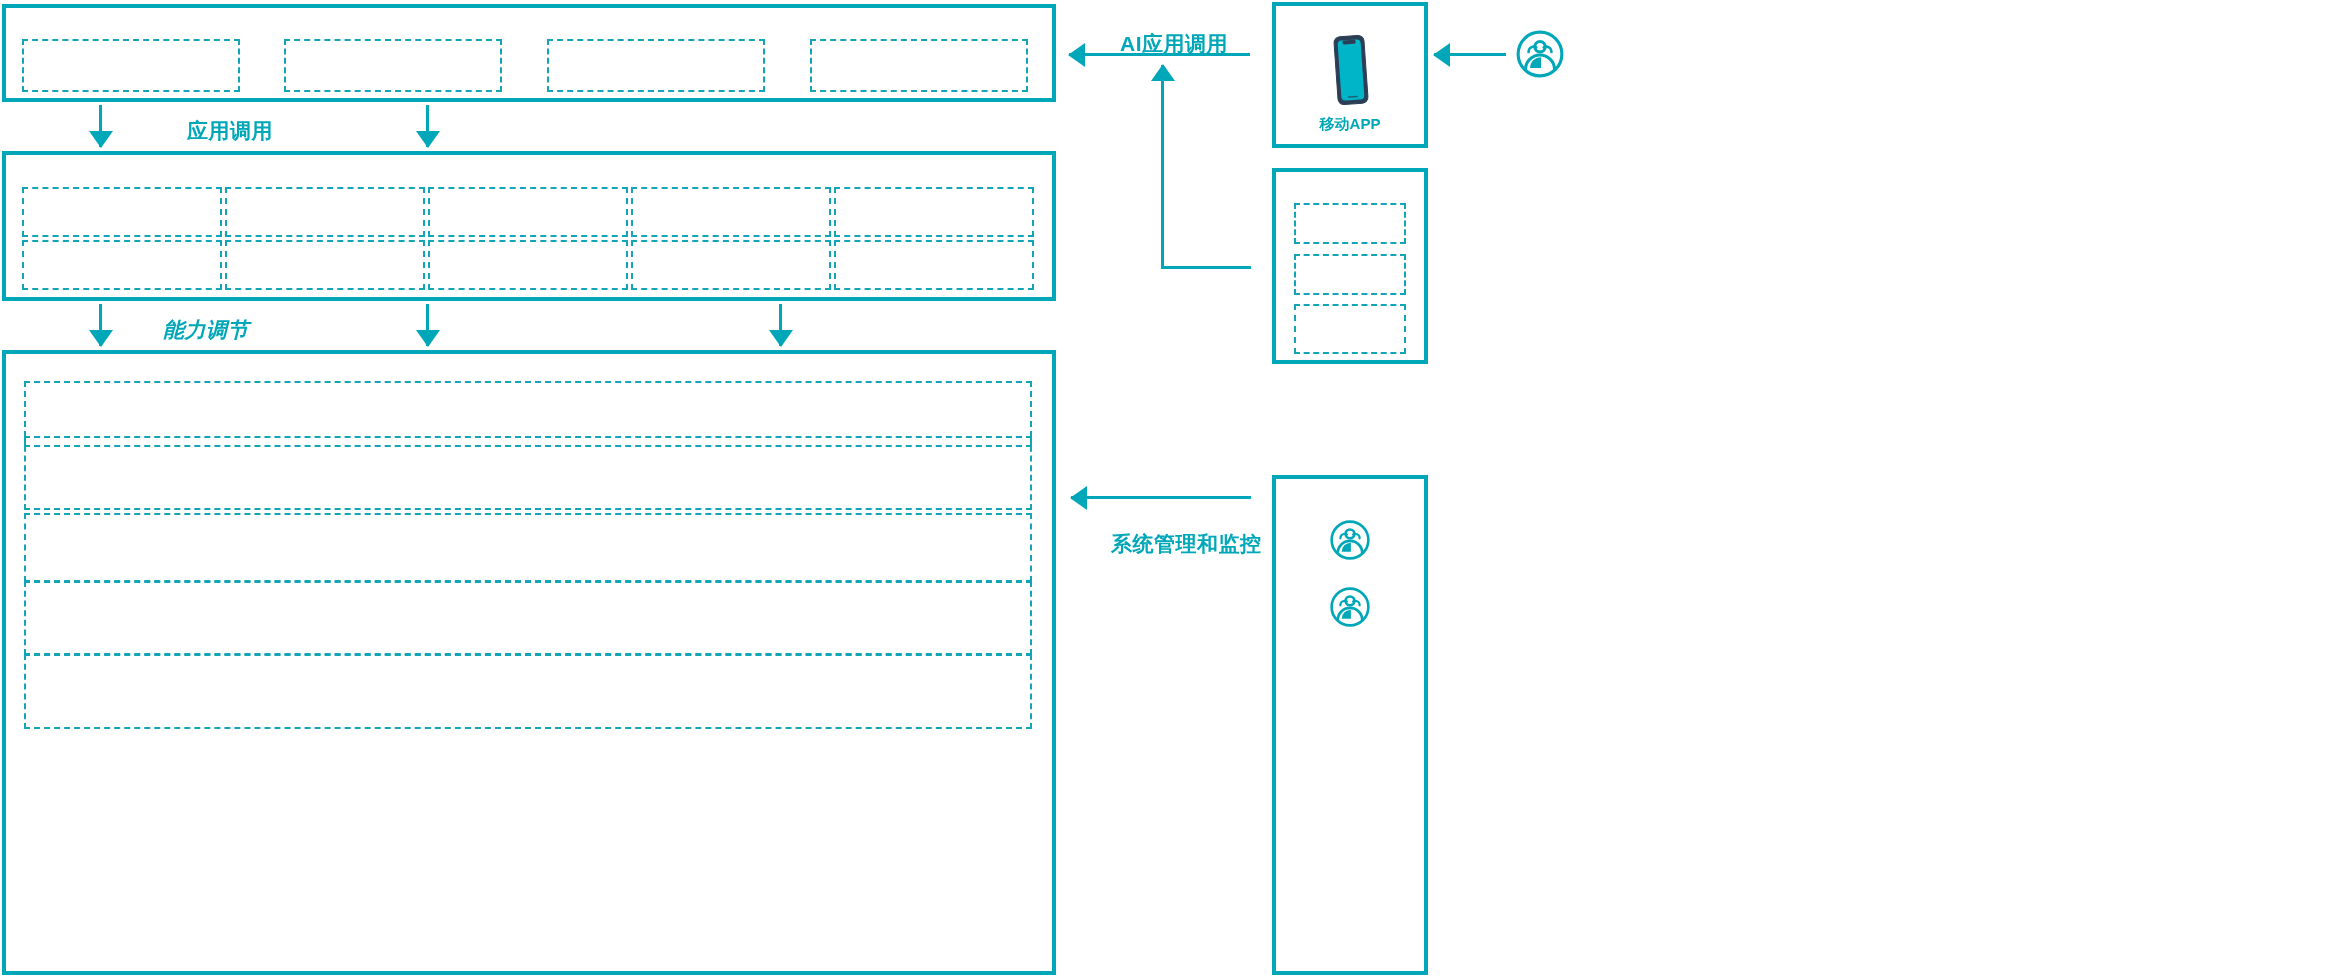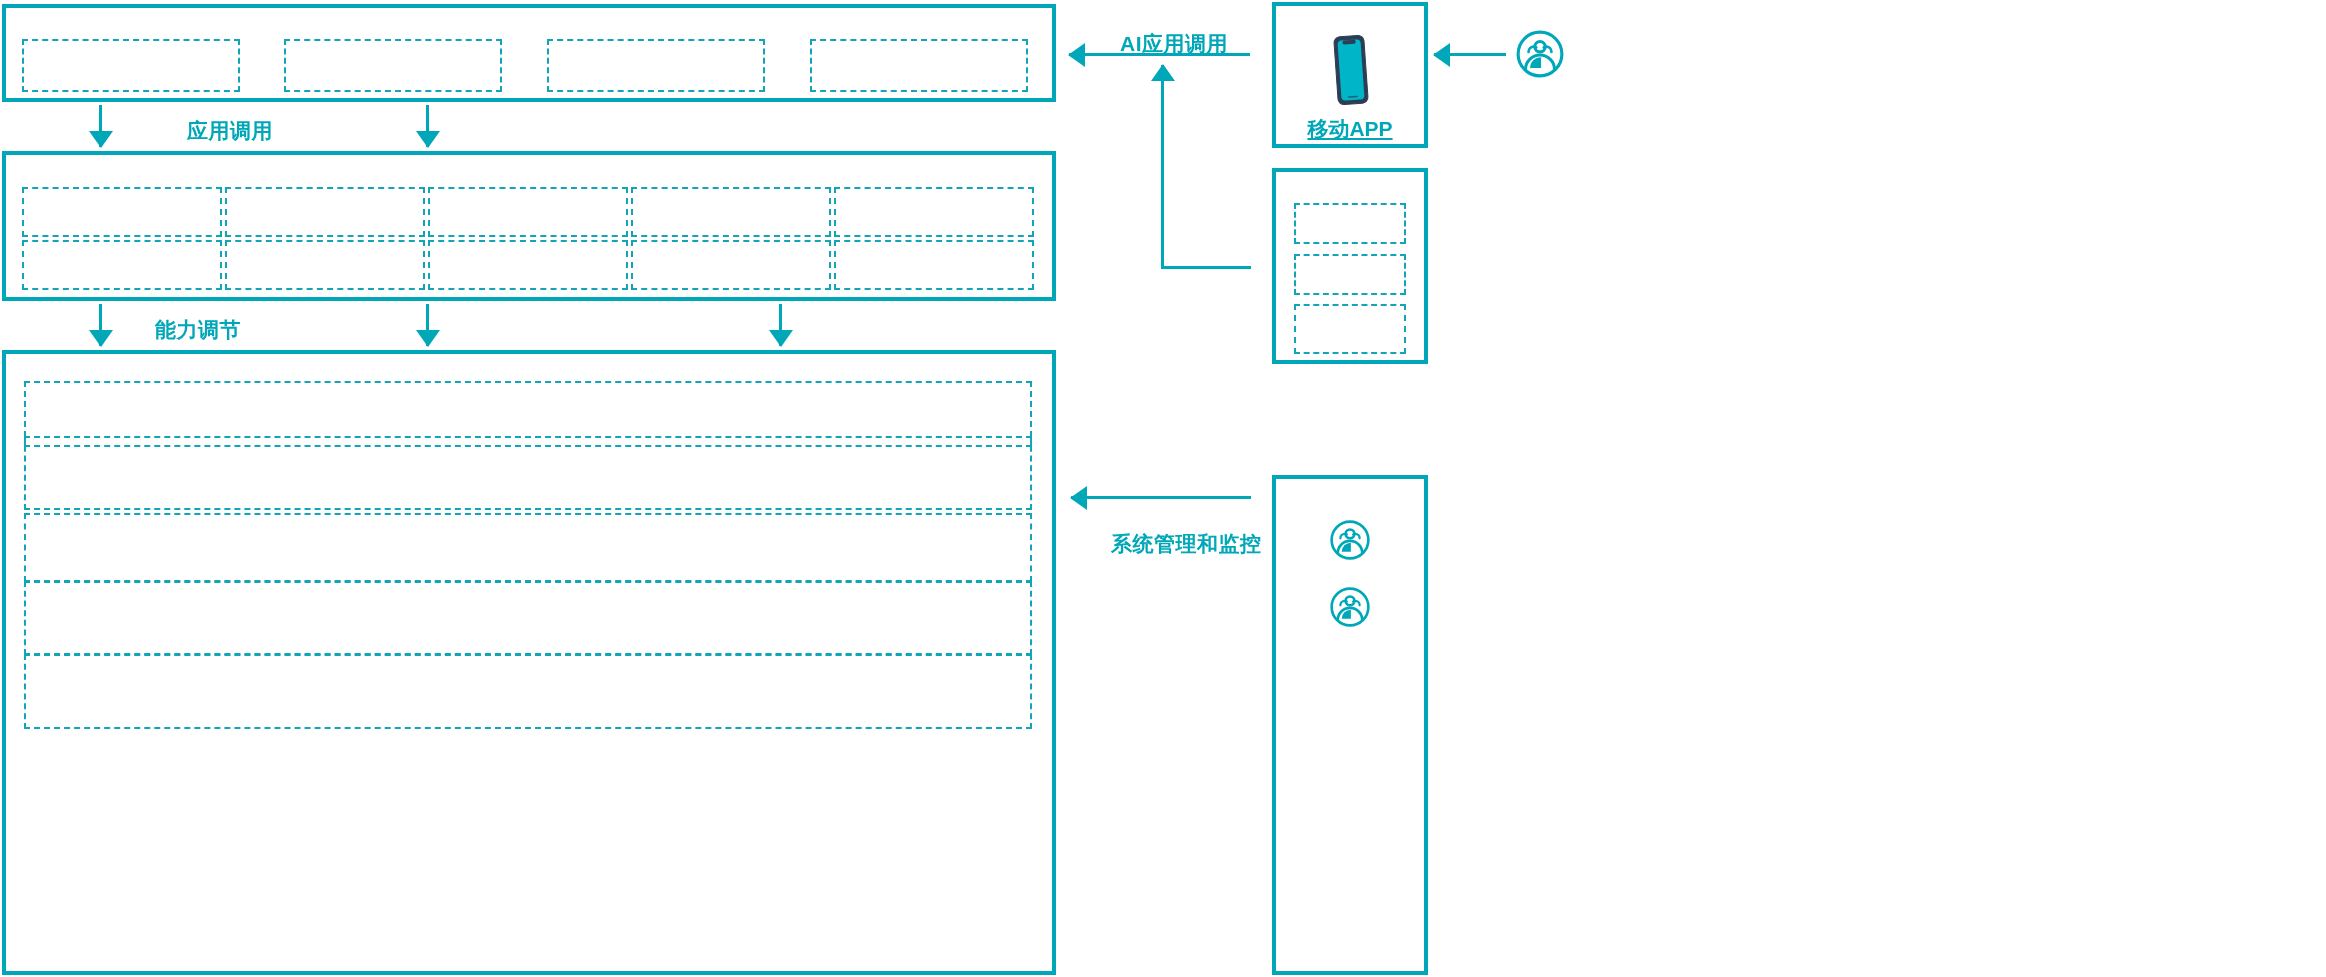--- a/index.html
+++ b/index.html
@@ -104,25 +104,24 @@
   
   .seg {
     position: absolute;
     background: #00a7b8;
   }
 
   
   .panel-caption {
     position: absolute;
     color: #00a7b8;
-    font-size: 21px;
+    font-size: 15px;
     font-weight: bold;
     white-space: nowrap;
     text-align: center;
-    text-decoration: underline;
   }
 
   .icon-wrap {
     position: absolute;
     display: block;
   }
 </style>
 </head>
 <body>
 
@@ -178,21 +177,21 @@
   <div class="dbox" style="left:631px; top:240px; width:200px; height:50px;">
     <span></span>
   </div>
   <div class="dbox" style="left:834px; top:240px; width:200px; height:50px;">
     <span></span>
   </div>
 
   <div class="v-arrow" style="left:99px; top:304px; height:42px;"></div>
   <div class="v-arrow" style="left:426px; top:304px; height:42px;"></div>
   <div class="v-arrow" style="left:779px; top:304px; height:42px;"></div>
-  <div class="arrow-label" style="left:155px; top:316px;">能力调节</div>
+  <div class="arrow-label" style="left:163px; top:316px;font-style:italic;">能力调节</div>
 
   <div class="panel" style="left:2px; top:350px; width:1054px; height:625px;">
   </div>
   <div class="dbox" style="left:24px; top:381px; width:1008px; height:66px;">
     <span></span>
   </div>
   <div class="dbox" style="left:24px; top:436px; width:1008px; height:74px;">
     <span></span>
   </div>
   <div class="dbox" style="left:24px; top:513px; width:1008px; height:69px;">

